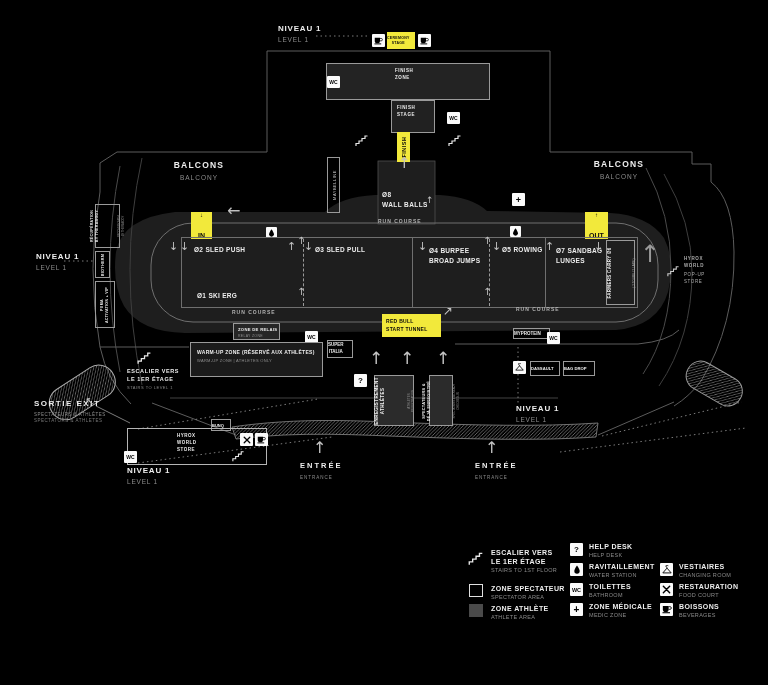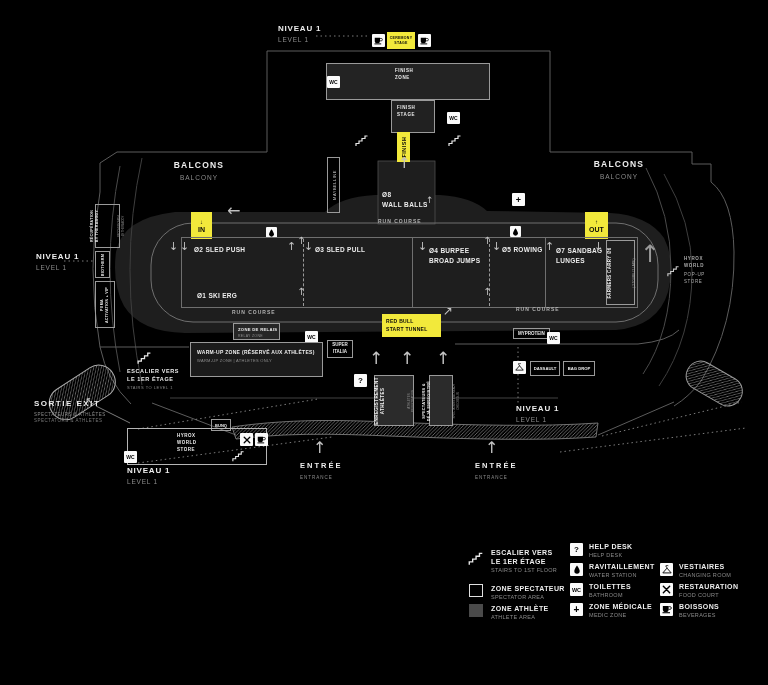--- a/index.html
+++ b/index.html
@@ -9,21 +9,21 @@
   .pre{white-space:pre-line;}
   .w{color:#ECECEC;font-weight:bold;}
   .g{color:#8D8D8D;}
   .bx{border:1px solid #9A9A9A;box-sizing:border-box;}
   .wbox{background:#FAFAFA;color:#000;display:flex;align-items:center;justify-content:center;
         font-weight:bold;border-radius:1px;box-sizing:border-box;}
   .ybox{background:#F2E93B;color:#0A0A0A;box-sizing:border-box;}
   .arw{color:#C2C2C2;line-height:1;font-family:"DejaVu Sans",sans-serif;font-weight:normal;}
   .rot{position:absolute;left:50%;top:50%;transform:translate(-50%,-50%) rotate(-90deg);
        text-align:center;white-space:pre-line;width:max-content;}
-  .cc{display:flex;align-items:center;justify-content:center;text-align:center;}
+  .cc{display:flex;align-items:center;justify-content:space-between;text-align:center;}
   svg{display:block;}
 </style>
 </head>
 <body>
 
 <div id="stage">
 
   <svg class="abs" style="left:0;top:0" width="768" height="685" viewBox="0 0 768 685">
     <defs>
       <pattern id="hatch" patternUnits="userSpaceOnUse" width="3.5" height="3.5">

